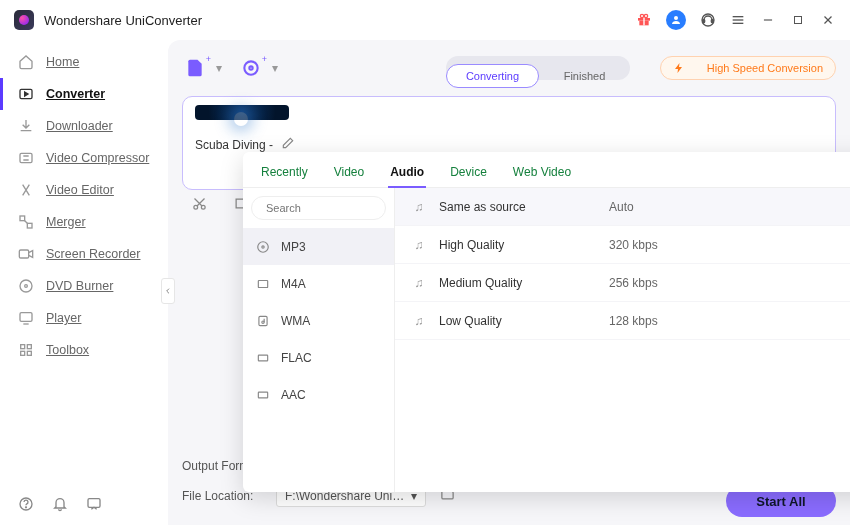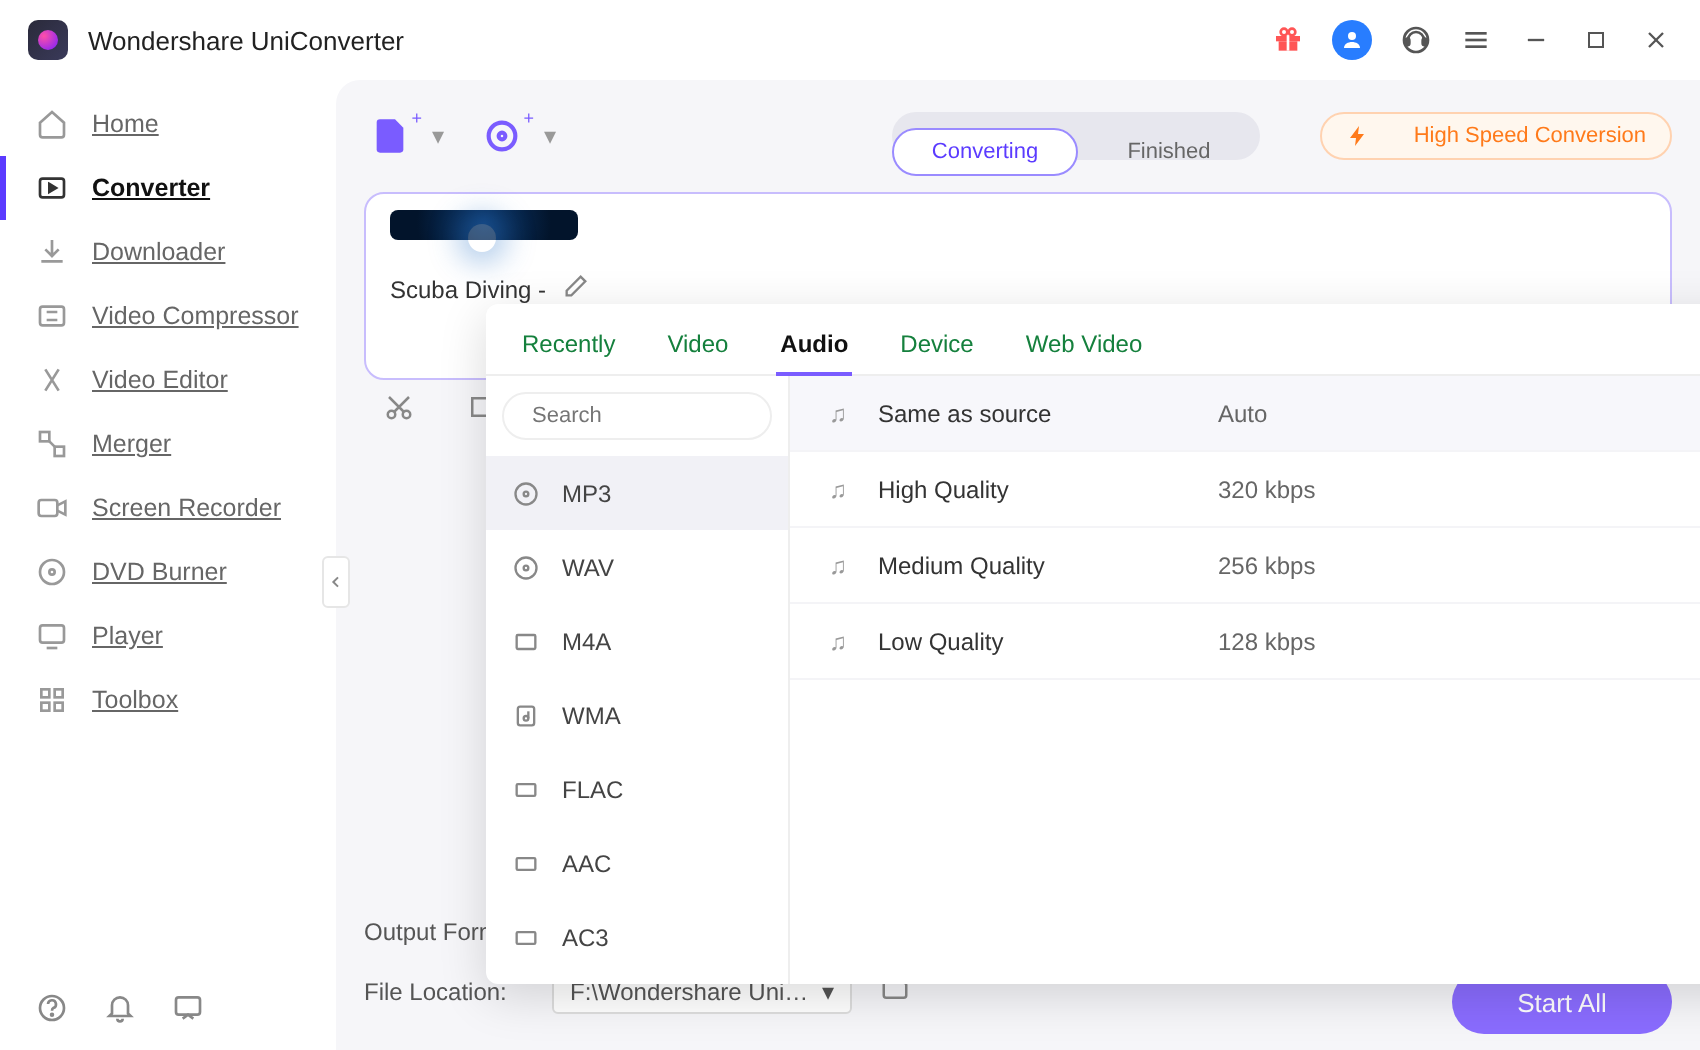--- a/index.html
+++ b/index.html
@@ -67,21 +67,21 @@
 .qrow .qv { color:#666;}
 
 .bottombar { margin-top:auto; padding:8px 0 8px 0; display:flex; flex-direction:column; gap:8px; font-size:12px; color:#555;}
 .brow { display:flex; align-items:center; gap:10px;}
 .blabel { width:84px; text-align:left;}
 .bselect { height:22px; width:150px; border:1px solid #ddd; background:#fff; border-radius:3px; display:flex; align-items:center; padding:0 8px; justify-content:space-between; cursor:pointer;}
 .bselect.wide { width:150px;}
 .small-icn { color:#888; margin-left:4px;}
 .toggle { width:26px; height:14px; border-radius:8px; background:#e3e3ea; position:relative;}
 .toggle::after{content:""; position:absolute; width:12px; height:12px; border-radius:50%; background:#fff; left:1px; top:1px; box-shadow:0 0 2px rgba(0,0,0,.2);}
-.startall { margin-left:auto; height:32px; width:110px; border-radius:18px; background:#8a6cff; color:#ffffff; border:none; cursor:pointer; font-size:13px; align-self:flex-end; margin-top:-30px;}
+.startall { margin-left:auto; height:32px; width:110px; border-radius:18px; background:#8a6cff; color:#0f172a; border:none; cursor:pointer; font-size:13px; align-self:flex-end; margin-top:-30px;font-weight:bold;}
 .sidebar-footer { position:absolute; left:18px; bottom:10px; display:flex; gap:18px; color:#888;}
 </style>
 </head>
 <body>
 
 <div class="titlebar">
   <div class="logo"></div>
   <div class="app-title">Wondershare UniConverter</div>
   <div class="tb-right">
     <span class="tb-icon gift">
@@ -305,29 +305,20 @@
           </div>
           <div class="fmt-list">
             <div class="fmt active">
                 <span class="fi">
                   <svg width="14" height="14" viewBox="0 0 24 24" fill="none" stroke="currentColor" stroke-width="2">
                     <circle cx="12" cy="12" r="9"></circle>
                     <circle cx="12" cy="12" r="2"></circle>
                   </svg>
                 </span>
                 <span>MP3</span>
-              </div>
-            <div class="fmt">
-                <span class="fi">
-                  <svg width="14" height="14" viewBox="0 0 24 24" fill="none" stroke="currentColor" stroke-width="2">
-                    <circle cx="12" cy="12" r="9"></circle>
-                    <circle cx="12" cy="12" r="2"></circle>
-                  </svg>
-                </span>
-                <span>WAV</span>
               </div>
             <div class="fmt">
                 <span class="fi">
                   <svg width="14" height="14" viewBox="0 0 24 24" fill="none" stroke="currentColor" stroke-width="2">
                     <rect x="4" y="6" width="16" height="12" rx="1"></rect>
                   </svg>
                 </span>
                 <span>M4A</span>
               </div>
             <div class="fmt">
@@ -349,28 +340,20 @@
                 <span>FLAC</span>
               </div>
             <div class="fmt">
                 <span class="fi">
                   <svg width="14" height="14" viewBox="0 0 24 24" fill="none" stroke="currentColor" stroke-width="2">
                     <rect x="4" y="7" width="16" height="10" rx="1"></rect>
                   </svg>
                 </span>
                 <span>AAC</span>
               </div>
-            <div class="fmt">
-                <span class="fi">
-                  <svg width="14" height="14" viewBox="0 0 24 24" fill="none" stroke="currentColor" stroke-width="2">
-                    <rect x="4" y="7" width="16" height="10" rx="1"></rect>
-                  </svg>
-                </span>
-                <span>AC3</span>
-              </div>
           </div>
         </div>
         <div class="picker-right">
           <div class="qrow hover">
               <span class="qi">♫</span>
               <span class="qn">Same as source</span>
               <span class="qv">Auto</span>
             </div>
           <div class="qrow">
               <span class="qi">♫</span>

